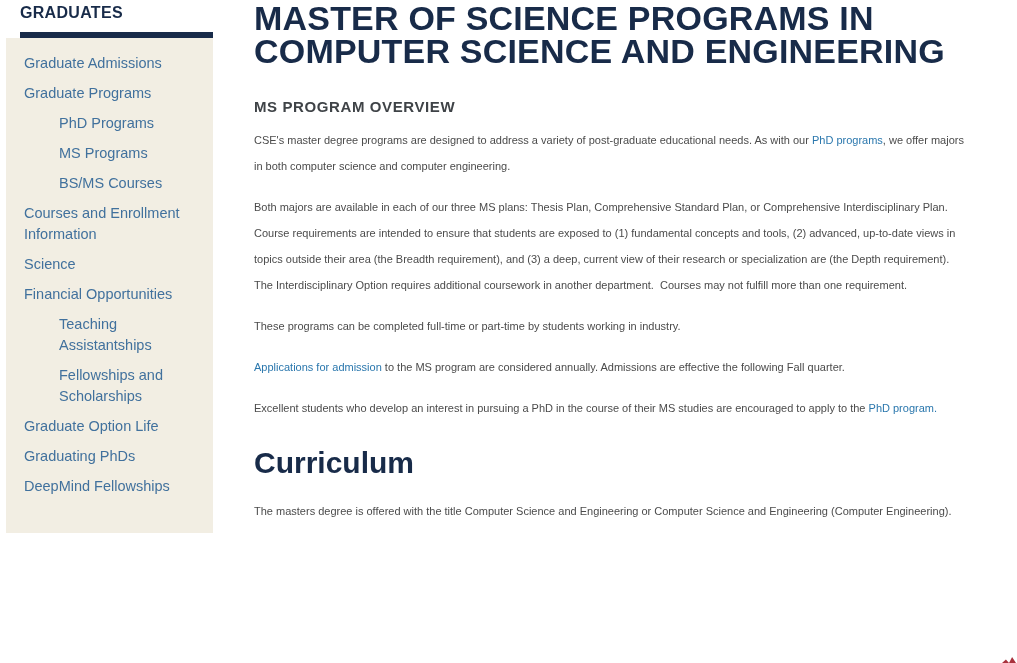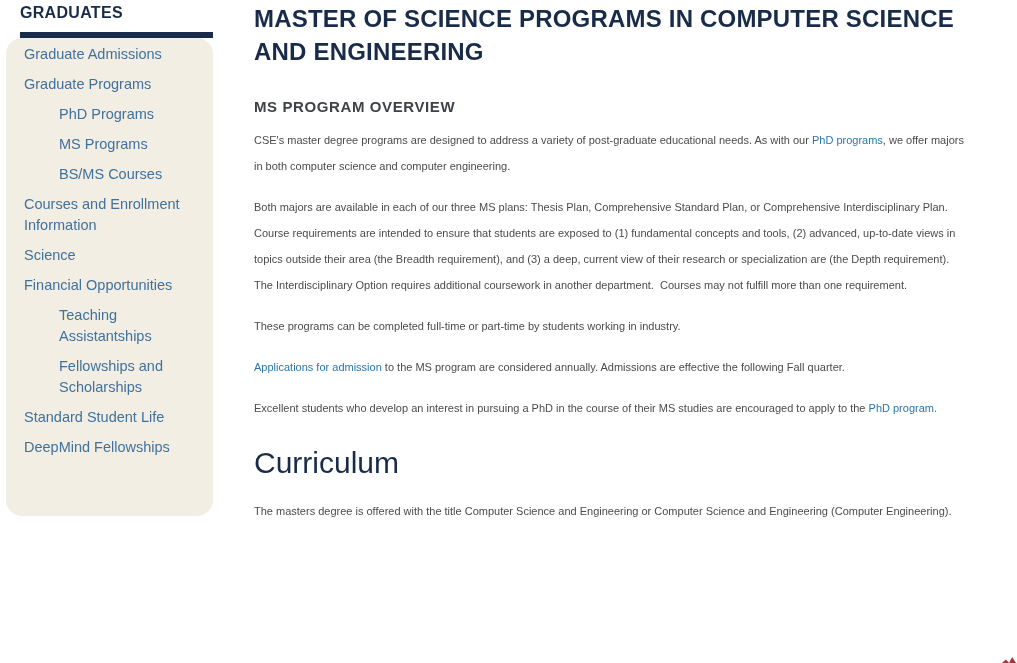--- a/index.html
+++ b/index.html
@@ -23,62 +23,61 @@
     color: #182B49;
     padding-left: 14px;
     line-height: 1.1;
   }
   .sidebar-bar {
     height: 6px; background: #182B49;
     margin-left: 14px; margin-top: 10px;
   }
   .sidebar-nav {
     background: #F2EEE3;
-    padding: 6px 8px 27px 0;
+    padding: 15px 8px 27px 0;
     display: block;
     min-height: 478px;
-    border-radius: 16px;
   }
   .nav-item {
     display: block;
     color: #41719D;
     text-decoration: none;
     font-size: 14.5px;
     line-height: 21px;
     margin-bottom: 9px;
     cursor: pointer;
   }
   .nav-item.lvl0 { padding-left: 18px; }
   .nav-item.lvl1 { padding-left: 53px; }
 
   
   .main { width: 715px; padding-top: 2px; margin-left: 41px; }
   .main h1 {
     font-family: "Liberation Sans", sans-serif;
     font-stretch: condensed;
     font-weight: 700;
-    font-size: 24px;
+    font-size: 34px;
     line-height: 33px;
     color: #182B49;
     margin-bottom: 30px;
     letter-spacing: 0.2px;
   }
   .main h2.section {
     font-family: "Liberation Sans", sans-serif;
     font-stretch: condensed;
     font-weight: 700;
     font-size: 15px;
     letter-spacing: 0.6px;
     color: #3F4347;
     margin-bottom: 12px;
   }
   .main h2.big {
     font-family: "Liberation Sans", sans-serif;
     font-stretch: condensed;
-    font-weight: 400;
+    font-weight: 700;
     font-size: 30px;
     color: #182B49;
     margin-top: 25px;
     margin-bottom: 18px;
   }
   .main p {
     font-size: 11px;
     line-height: 26px;
     color: #4B4B4B;
     margin-bottom: 15px;
@@ -112,21 +111,22 @@
         <a class="nav-item lvl0" href="#">Graduate Admissions</a>
         <a class="nav-item lvl0" href="#">Graduate Programs</a>
         <a class="nav-item lvl1" href="#">PhD Programs</a>
         <a class="nav-item lvl1" href="#">MS Programs</a>
         <a class="nav-item lvl1" href="#">BS/MS Courses</a>
         <a class="nav-item lvl0" href="#">Courses and Enrollment Information</a>
         <a class="nav-item lvl0" href="#">Science</a>
         <a class="nav-item lvl0" href="#">Financial Opportunities</a>
         <a class="nav-item lvl1" href="#">Teaching Assistantships</a>
         <a class="nav-item lvl1" href="#">Fellowships and Scholarships</a>
-        <a class="nav-item lvl0" href="#">Standard Student Life</a>
+        <a class="nav-item lvl0" href="#">Graduate Option Life</a>
+        <a class="nav-item lvl0" href="#">Graduating PhDs</a>
         <a class="nav-item lvl0" href="#">DeepMind Fellowships</a>
       </nav>
   </aside>
 
   <main class="main">
       <h1>MASTER OF SCIENCE PROGRAMS IN COMPUTER SCIENCE AND ENGINEERING</h1>
       <h2 class="section">MS PROGRAM OVERVIEW</h2>
       <p><span>CSE's master degree programs are designed to address a variety of post-graduate educational needs. As with our </span><a href="#">PhD programs</a><span>, we offer majors in both computer science and computer engineering.</span></p>
       <p><span>Both majors are available in each of our three MS plans: Thesis Plan, Comprehensive Standard Plan, or Comprehensive Interdisciplinary Plan.  Course requirements are intended to ensure that students are exposed to (1) fundamental concepts and tools, (2) advanced, up-to-date views in topics outside their area (the Breadth requirement), and (3) a deep, current view of their research or specialization are (the Depth requirement).  The Interdisciplinary Option requires additional coursework in another department.  Courses may not fulfill more than one requirement.</span></p>
       <p><span>These programs can be completed full-time or part-time by students working in industry.</span></p>

